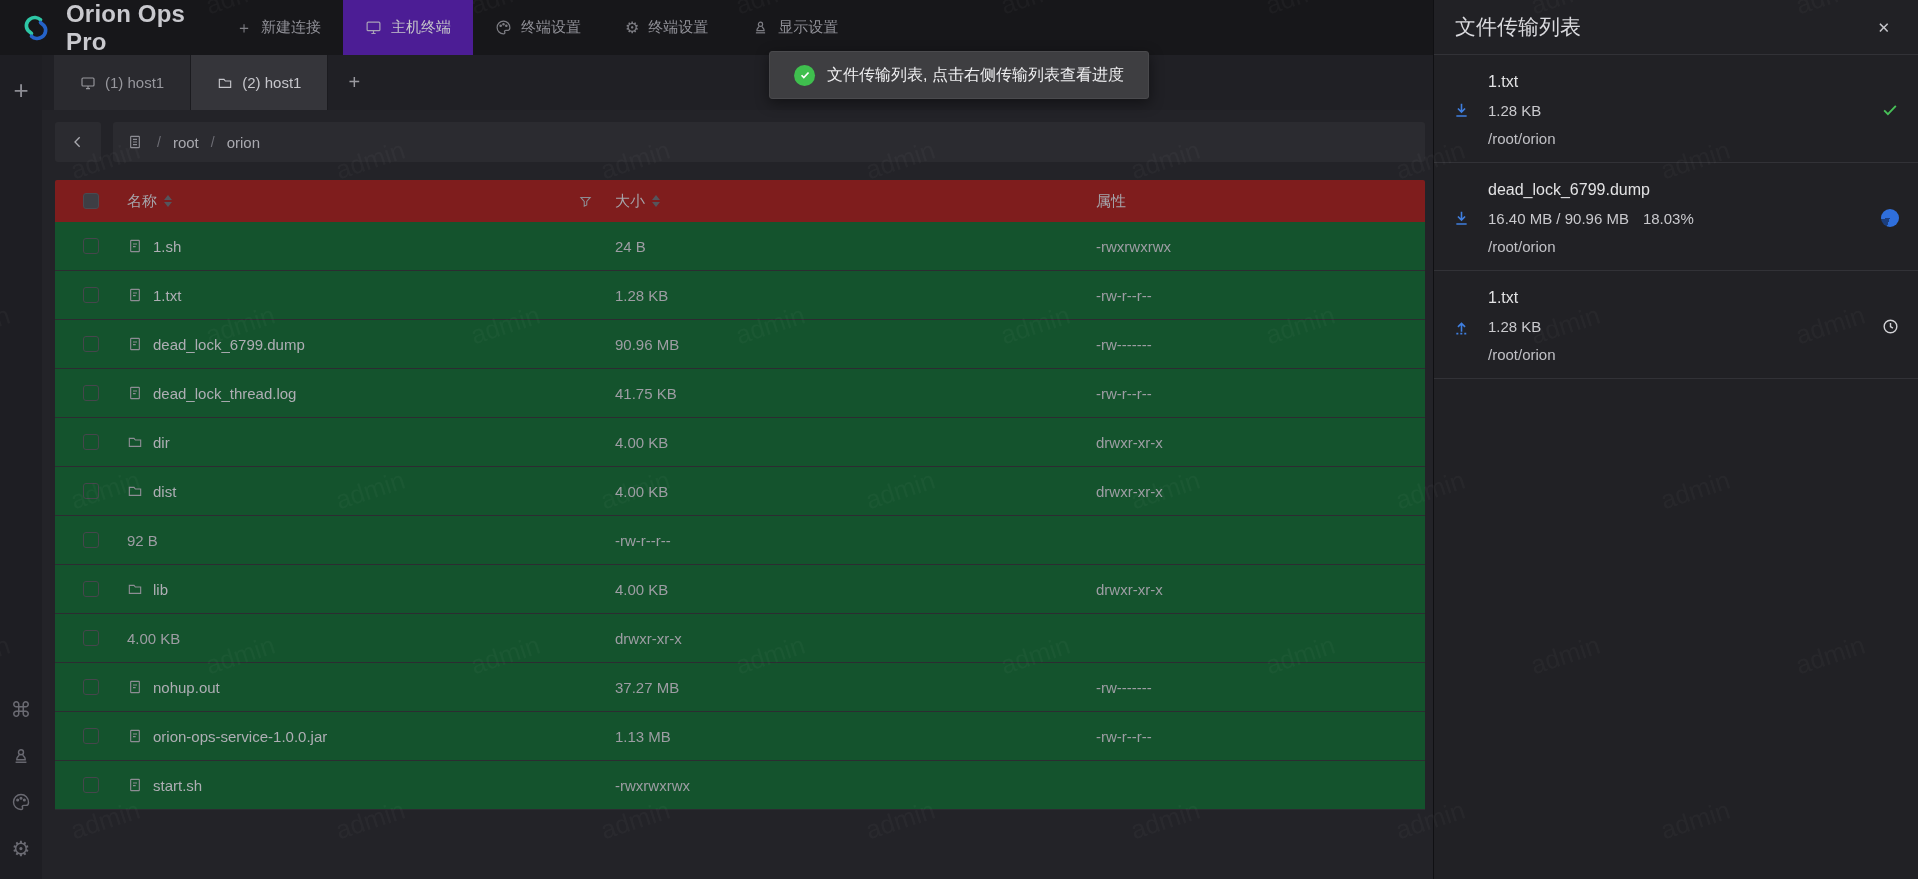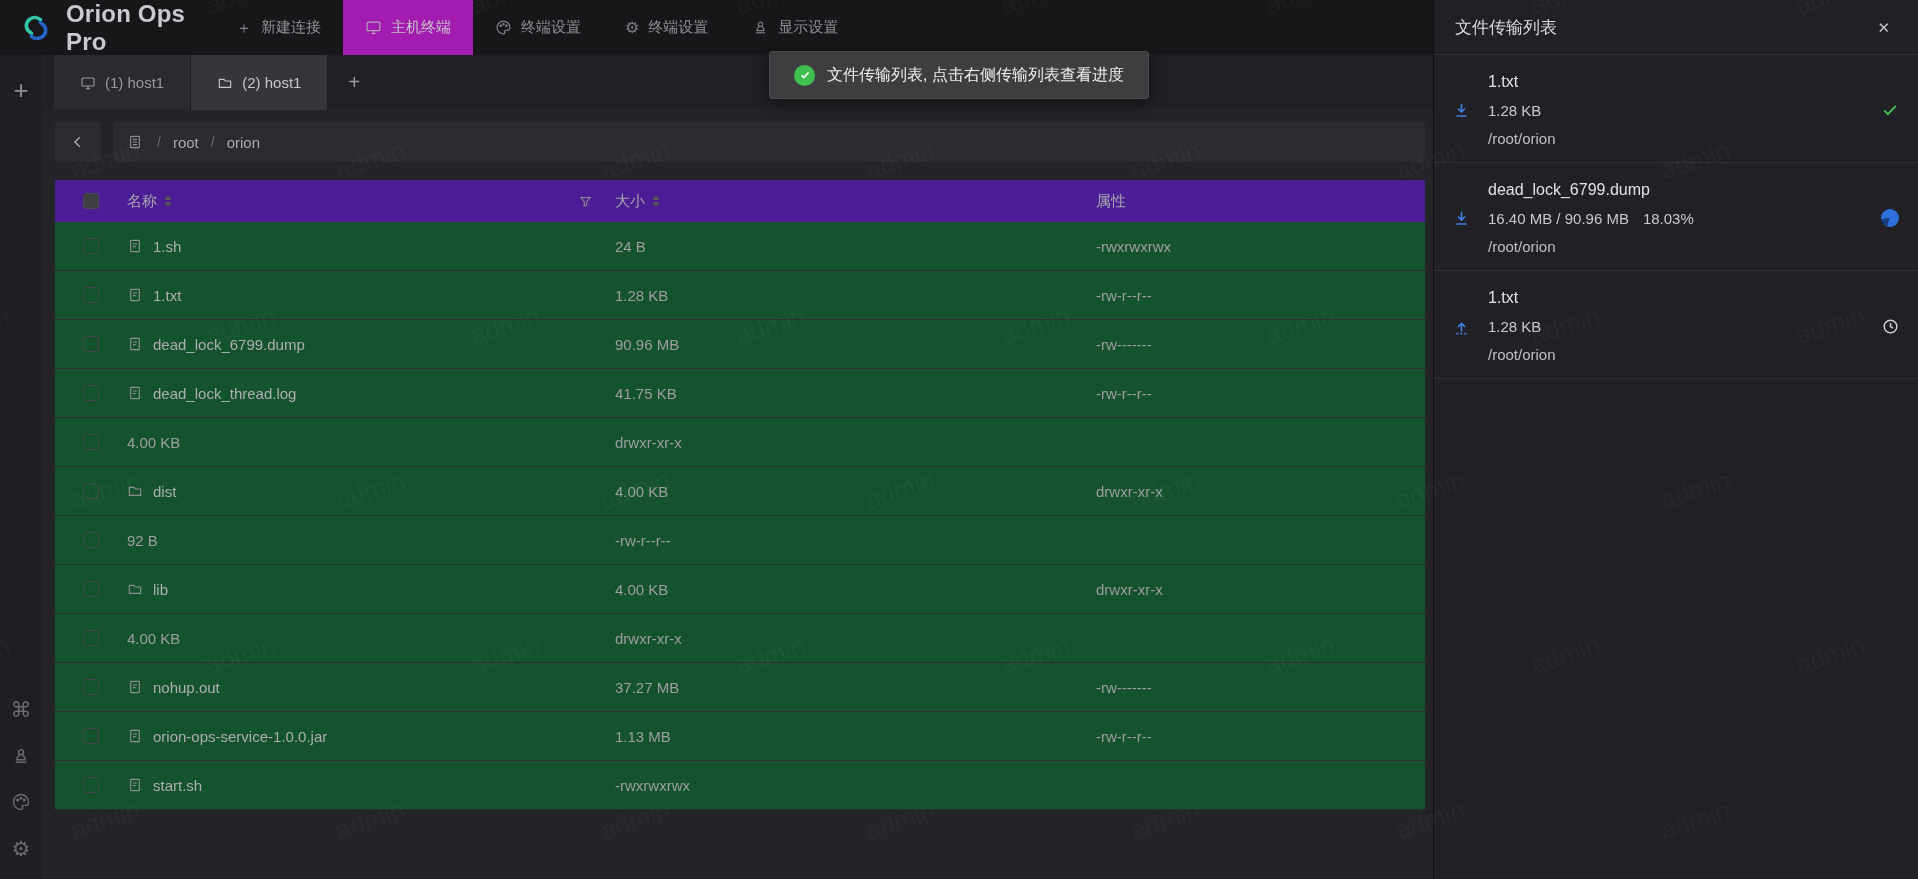--- a/index.html
+++ b/index.html
@@ -12,21 +12,21 @@
   
   .left-region { width:1433px; display:flex; flex-direction:column; }
 
   .topbar { height:55px; background:#17171a; display:flex; align-items:center; flex:0 0 55px; }
   .logo-wrap { display:flex; align-items:center; gap:10px; padding-left:16px; width:214px; }
   .app-title { color:#c9c9ce; font-size:24px; font-weight:bold; letter-spacing:.2px; }
   .nav { display:flex; align-items:stretch; height:55px; }
   .nav-item { display:flex; align-items:center; gap:9px; padding:0 22px; color:#8f8f96;
               font-size:15px; cursor:pointer; }
   .nav-item svg, .nav-item .glyph { opacity:.85; }
-  .nav-item.active { background:#a21caf; color:#c4c4c9;font-family:Liberation Serif, serif; }
+  .nav-item.active { background:#4c1d95; color:#c4c4c9;font-family:Liberation Serif, serif; }
   .glyph { font-size:16px; line-height:1; }
 
   .below-top { flex:1; display:flex; }
 
   .side-rail { width:42px; background:#1e1e23; display:flex; flex-direction:column;
                align-items:center; flex:0 0 42px; }
   .rail-plus { margin-top:22px; color:#8c8c93; font-size:26px; font-weight:300; cursor:pointer;
                line-height:1; }
   .rail-spacer { flex:1; }
   .rail-bottom { display:flex; flex-direction:column; align-items:center; gap:26px;
@@ -49,21 +49,21 @@
               align-items:center; justify-content:center; cursor:pointer; }
   .crumb-bar { flex:1; margin-left:12px; background:#2b2b30; border-radius:3px; display:flex;
                align-items:center; padding:0 14px; gap:4px; }
   .crumb-sep { color:#6d6d74; font-size:14px; padding:0 8px; }
   .crumb-seg { color:#a9a9af; font-size:15px; cursor:pointer; }
   .crumb-icon { margin-right:2px; cursor:pointer; }
 
   
   .table { margin:18px 8px 0 13px; }
   .thead { display:grid; grid-template-columns:72px 488px 481px 1fr; align-items:center;
-           height:42px; background:#4c1d95; border-radius:2px 2px 0 0;font-family:Liberation Serif, serif; }
+           height:42px; background:#7f1d1d; border-radius:2px 2px 0 0;font-family:Liberation Serif, serif; }
   .thead .hcell { color:#a5a5ab; font-size:15px; display:flex; align-items:center; }
   .h-check { justify-content:center; }
   .hd-box { width:16px; height:16px; border-radius:3px; background:#3e3e44; border:1px solid #4a4a51;
             cursor:pointer; }
   .h-name { justify-content:space-between; padding-right:22px; }
   .sorter { display:inline-flex; flex-direction:column; gap:2px; margin-left:7px; }
   .sorter i { width:0; height:0; border-left:4px solid transparent; border-right:4px solid transparent; }
   .sorter .up { border-bottom:5px solid #55555c; }
   .sorter .down { border-top:5px solid #55555c; }
   .lab-sort { display:flex; align-items:center; cursor:pointer; }
@@ -85,21 +85,21 @@
            box-shadow:0 4px 14px rgba(0,0,0,.45); }
   .toast-circle { width:21px; height:21px; border-radius:50%; background:#3fbf4e; display:flex;
                   align-items:center; justify-content:center; flex:0 0 21px; }
   .toast-msg { color:#eeeef0; font-size:16px; }
 
   
   .panel { width:485px; flex:0 0 485px; background:#212125; border-left:1px solid #101013;
            display:flex; flex-direction:column; }
   .panel-head { height:55px; display:flex; align-items:center; justify-content:space-between;
                 padding:0 28px 0 21px; border-bottom:1px solid #323237; flex:0 0 55px; }
-  .panel-title { color:#dadade; font-size:17px;font-family:Liberation Serif, serif; }
+  .panel-title { color:#dadade; font-size:21px;font-family:Liberation Serif, serif; }
   .panel-close { color:#c6c6cb; font-size:15px; cursor:pointer; line-height:1; }
 
   .t-item { display:grid; grid-template-columns:54px 1fr 56px; padding:14px 0 12px 0;
             border-bottom:1px solid #323237; min-height:108px; align-content:center; cursor:pointer; }
   .t-ico { grid-column:1; grid-row:2; display:flex; justify-content:center; align-items:center; }
   .t-name { grid-column:2; grid-row:1; color:#e2e2e4; font-size:16px; padding-bottom:9px; }
   .t-mid  { grid-column:2; grid-row:2; color:#c9c9cd; font-size:15px; display:flex; gap:14px;
             align-items:center; padding:2px 0; }
   .t-path { grid-column:2; grid-row:3; color:#c0c0c5; font-size:15px; padding-top:9px; }
   .t-status { grid-column:3; grid-row:2; display:flex; align-items:center; justify-content:center; }
@@ -341,20 +341,29 @@
 
       <span>dead_lock_thread.log</span>
     </div>
     <div class="cell c-size">41.75 KB</div>
     <div class="cell c-attr">-rw-r--r--</div>
   </div>
 
   <div class="trow">
     <div class="cell c-check">
       <span class="cb"></span>
+    </div>
+    <div class="cell c-name">
+
+      <span>
+        <svg width="16" height="16" viewBox="0 0 24 24" fill="none" stroke="#8d8d94" stroke-width="1.7">
+          <path d="M3.5 18.5v-12h7l2 2.5h8v9.5z"></path>
+        </svg>
+      </span>
+      <span>dir</span>
     </div>
     <div class="cell c-size">4.00 KB</div>
     <div class="cell c-attr">drwxr-xr-x</div>
   </div>
 
   <div class="trow">
     <div class="cell c-check">
       <span class="cb"></span>
     </div>
     <div class="cell c-name">

